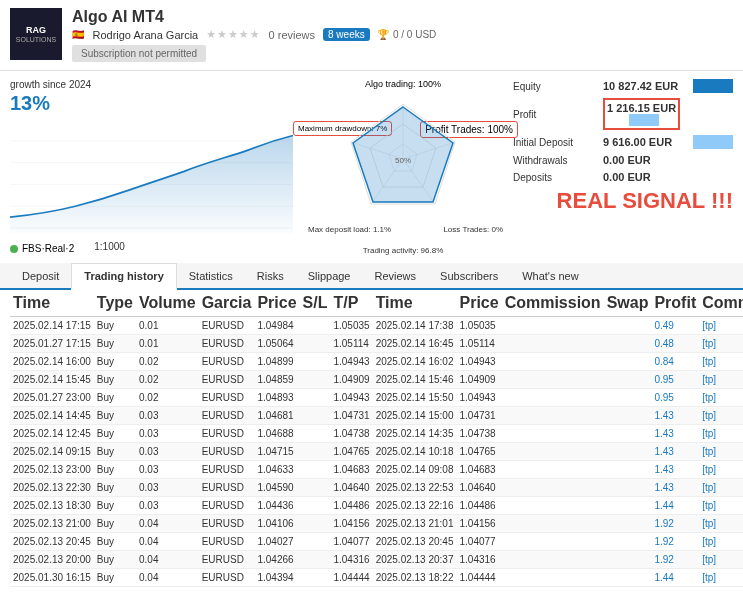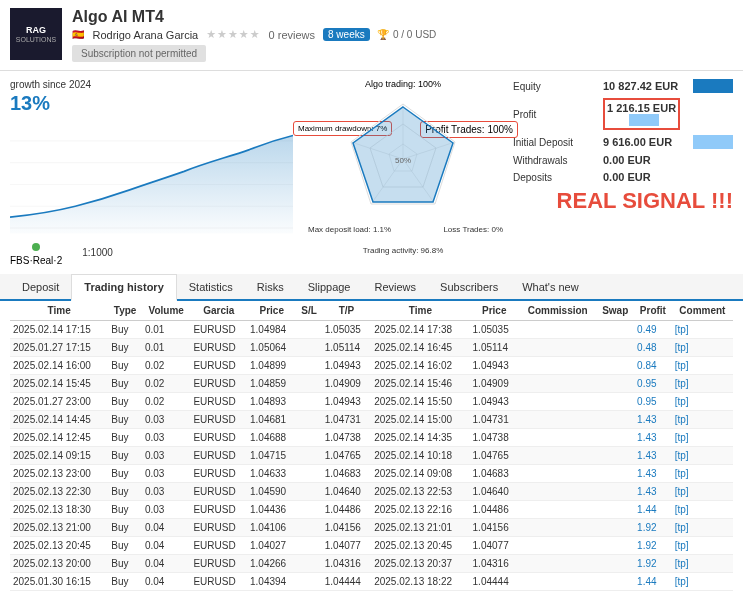--- a/index.html
+++ b/index.html
@@ -21,21 +21,21 @@
     .usd { font-size: 10px; color: #666; }
     .sub-btn { background: #e0e0e0; color: #666; border: none; padding: 3px 9px; font-size: 10px; cursor: pointer; border-radius: 2px; }
 
     
     .main-content { display: flex; padding: 8px 10px; gap: 10px; }
     .left-panel { flex: 1; }
     .growth-label { font-size: 10px; color: #333; margin-bottom: 2px; }
     .growth-value { font-size: 20px; font-weight: bold; color: #1a7abf; margin-bottom: 4px; }
     .chart-area { position: relative; height: 120px; }
     .chart-svg { width: 100%; height: 100%; }
-    .fbs-badge { display: flex; align-items: center; gap: 4px; font-size: 10px; margin-top: 4px; flex-direction: column; }
+    .fbs-badge { display: flex; align-items: center; gap: 4px; font-size: 10px; margin-top: 4px; }
     .fbs-dot { width: 8px; height: 8px; background: #4caf50; border-radius: 50%; }
     .leverage { font-size: 10px; color: #333; margin-left: 20px; }
 
     
     .radar-section { position: relative; width: 200px; flex-shrink: 0; }
     .algo-label { text-align: center; margin-bottom: 2px; font-size: 9px; }
     .radar-container { position: relative; display: flex; justify-content: center; }
     .radar-svg { width: 170px; height: 130px; }
     .max-drawdown-box { position: absolute; left: -10px; top: 30px; border: 1.5px solid #e74c3c; border-radius: 3px; padding: 2px 4px; font-size: 8px; background: #fff; }
     .profit-trades-box { position: absolute; right: -15px; top: 30px; border: 1.5px solid #e74c3c; border-radius: 3px; padding: 2px 4px; font-size: 10px; background: #fff; }
@@ -56,21 +56,21 @@
     .real-signal { font-size: 22px; font-weight: bold; color: #e74c3c; text-align: right; margin-top: 4px; }
 
     
     .tabs { display: flex; border-bottom: 2px solid #1a7abf; padding: 0 10px; background: #f5f5f5; }
     .tab { padding: 6px 12px; font-size: 11px; cursor: pointer; color: #333; border: none; background: none; }
     .tab.active { background: #fff; border: 1px solid #ddd; border-bottom: 2px solid #fff; margin-bottom: -2px; font-weight: bold; }
 
     
     .table-container { padding: 0 10px; overflow-x: auto; }
     table { width: 100%; border-collapse: collapse; }
-    th { font-size: 10px; font-weight: bold; color: #333; padding: 4px 3px; border-bottom: 1px solid #ccc; text-align: center; white-space: nowrap; }
+    th { font-size: 16px; font-weight: bold; color: #333; padding: 4px 3px; border-bottom: 1px solid #ccc; text-align: left; white-space: nowrap; }
     td { font-size: 10px; color: #333; padding: 3px 3px; border-bottom: 1px solid #eee; white-space: nowrap; }
     .profit-cell { color: #1a7abf; }
     .comment-cell { color: #1a7abf; }
     tr:nth-child(even) { background: #f9f9f9; }
   </style>
 </head>
 <body>
 
 <div class="header">
   <div class="logo">

